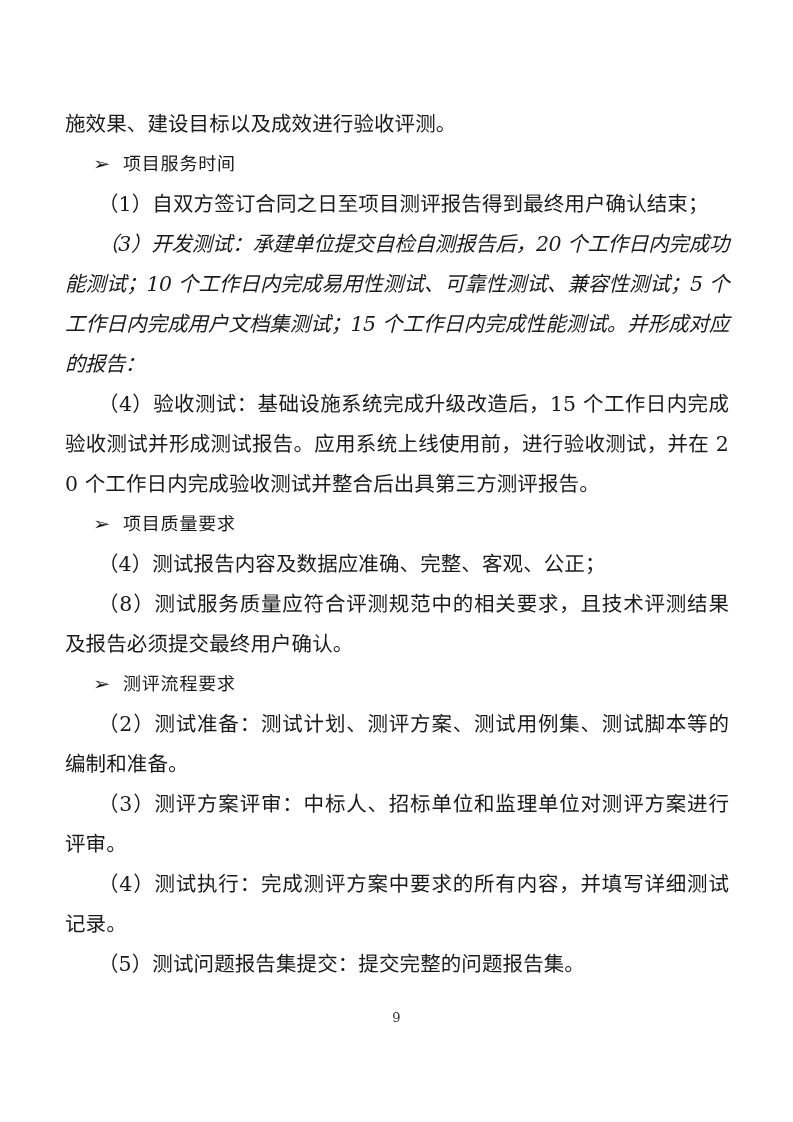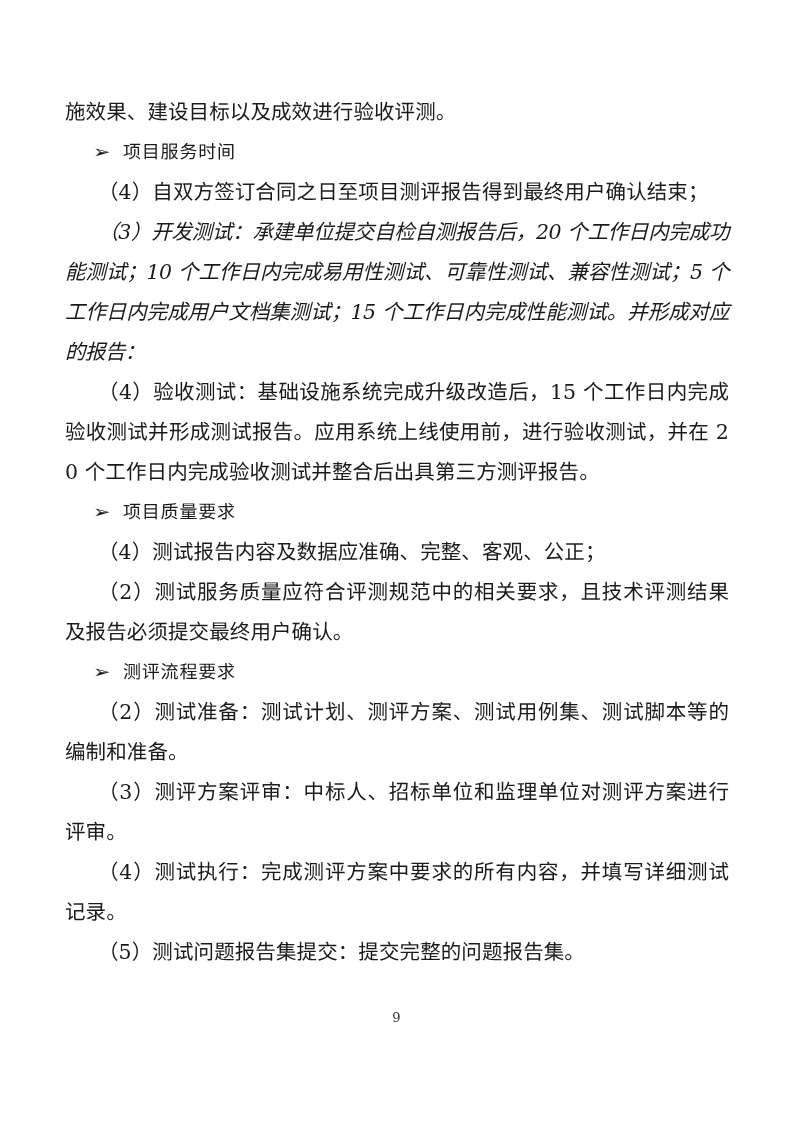--- a/index.html
+++ b/index.html
@@ -17,21 +17,21 @@
     width: 793px;
     height: 1122px;
     margin: 0 auto;
     background: #ffffff;
     overflow: hidden;
     box-sizing: border-box;
   }
   .content {
     position: absolute;
     left: 65px;
-    top: 92px;
+    top: 104px;
     width: 664px;
   }
   
   .para {
     margin: 0;
     font-size: 20.5px;
     line-height: 40px;
     text-align: justify;
     text-justify: inter-character;
     letter-spacing: 0.1px;
@@ -89,29 +89,29 @@
 </head>
 <body>
 
 <div class="page">
   <div class="content" id="body-root">
       <p class="para flush">施效果、建设目标以及成效进行验收评测。</p>
       <div class="bullet-row">
         <span class="bullet-glyph">➢</span>
         <span class="bullet-text">项目服务时间</span>
       </div>
-      <p class="para item">（4）自双方签订合同之日至项目测评报告得到最终用户确认结束；</p>
+      <p class="para item">（1）自双方签订合同之日至项目测评报告得到最终用户确认结束；</p>
       <p class="para item condensed">（3）开发测试：承建单位提交自检自测报告后，20 个工作日内完成功能测试；10 个工作日内完成易用性测试、可靠性测试、兼容性测试；5 个工作日内完成用户文档集测试；15 个工作日内完成性能测试。并形成对应的报告：</p>
       <p class="para item">（4）验收测试：基础设施系统完成升级改造后，15 个工作日内完成验收测试并形成测试报告。应用系统上线使用前，进行验收测试，并在 20 个工作日内完成验收测试并整合后出具第三方测评报告。</p>
       <div class="bullet-row">
         <span class="bullet-glyph">➢</span>
         <span class="bullet-text">项目质量要求</span>
       </div>
       <p class="para item">（4）测试报告内容及数据应准确、完整、客观、公正；</p>
-      <p class="para item">（2）测试服务质量应符合评测规范中的相关要求，且技术评测结果及报告必须提交最终用户确认。</p>
+      <p class="para item">（8）测试服务质量应符合评测规范中的相关要求，且技术评测结果及报告必须提交最终用户确认。</p>
       <div class="bullet-row">
         <span class="bullet-glyph">➢</span>
         <span class="bullet-text">测评流程要求</span>
       </div>
       <p class="para item">（2）测试准备：测试计划、测评方案、测试用例集、测试脚本等的编制和准备。</p>
       <p class="para item">（3）测评方案评审：中标人、招标单位和监理单位对测评方案进行评审。</p>
       <p class="para item">（4）测试执行：完成测评方案中要求的所有内容，并填写详细测试记录。</p>
       <p class="para item">（5）测试问题报告集提交：提交完整的问题报告集。</p>
     </div>
   <div class="page-number">9</div>

